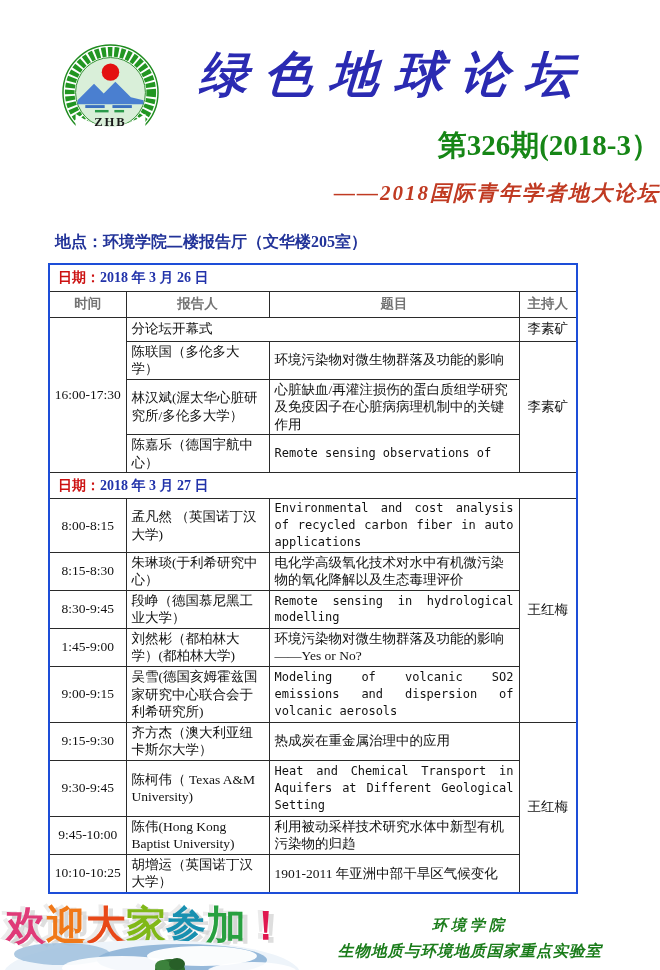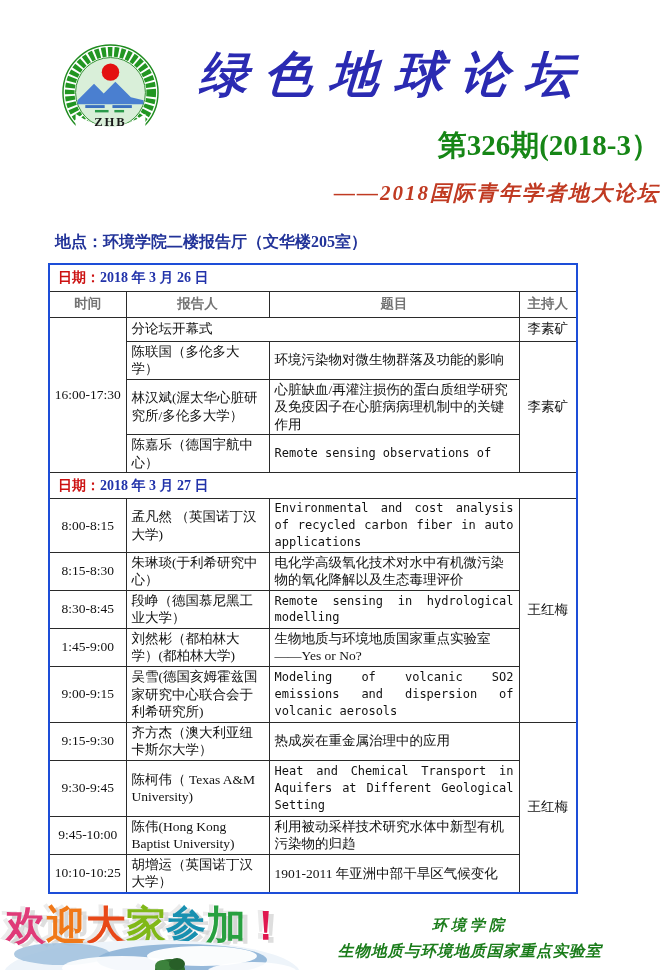--- a/index.html
+++ b/index.html
@@ -117,28 +117,28 @@
       <td class="speaker">孟凡然 （英国诺丁汉大学)</td>
       <td class="topic en">Environmental and cost analysis of recycled carbon fiber in auto applications</td>
       <td class="host" rowspan="5">王红梅</td>
     </tr>
     <tr style="height:36px">
       <td class="time">8:15-8:30</td>
       <td class="speaker">朱琳琰(于利希研究中心）</td>
       <td class="topic">电化学高级氧化技术对水中有机微污染物的氧化降解以及生态毒理评价</td>
     </tr>
     <tr style="height:38px">
-      <td class="time">8:30-8:45</td>
+      <td class="time">8:30-9:45</td>
       <td class="speaker">段峥（德国慕尼黑工业大学）</td>
       <td class="topic en">Remote sensing in hydrological modelling</td>
     </tr>
     <tr style="height:38px">
       <td class="time">1:45-9:00</td>
       <td class="speaker">刘然彬（都柏林大学）(都柏林大学)</td>
-      <td class="topic">生物地质与环境地质国家重点实验室——Yes or No?</td>
+      <td class="topic">环境污染物对微生物群落及功能的影响——Yes or No?</td>
     </tr>
     <tr style="height:52px">
       <td class="time">9:00-9:15</td>
       <td class="speaker">吴雪(德国亥姆霍兹国家研究中心联合会于利希研究所)</td>
       <td class="topic en">Modeling of volcanic SO2 emissions and dispersion of volcanic aerosols</td>
     </tr>
     <tr style="height:33px">
       <td class="time">9:15-9:30</td>
       <td class="speaker">齐方杰（澳大利亚纽卡斯尔大学）</td>
       <td class="topic">热成炭在重金属治理中的应用</td>

